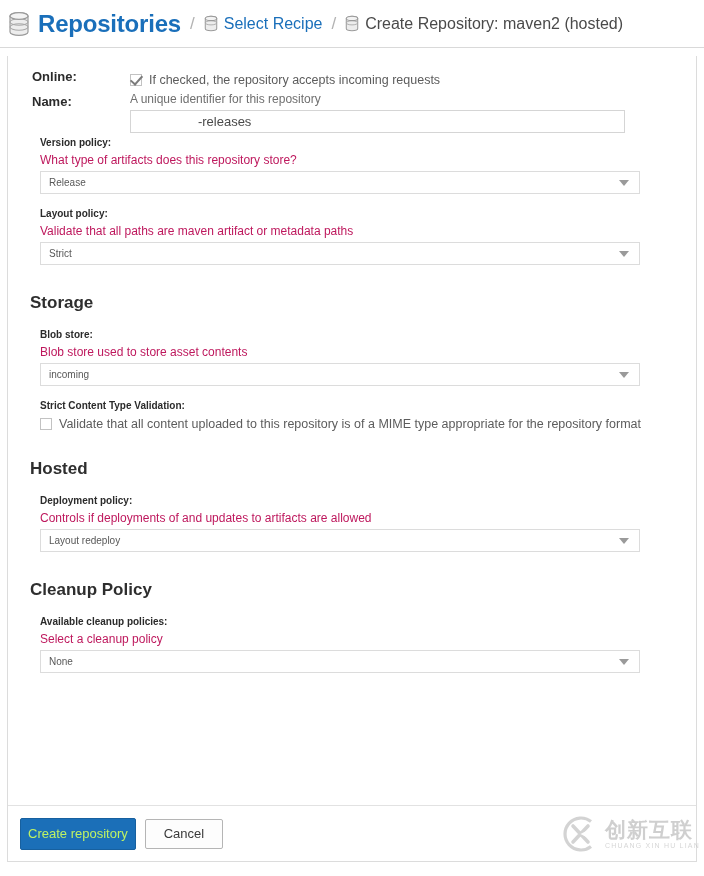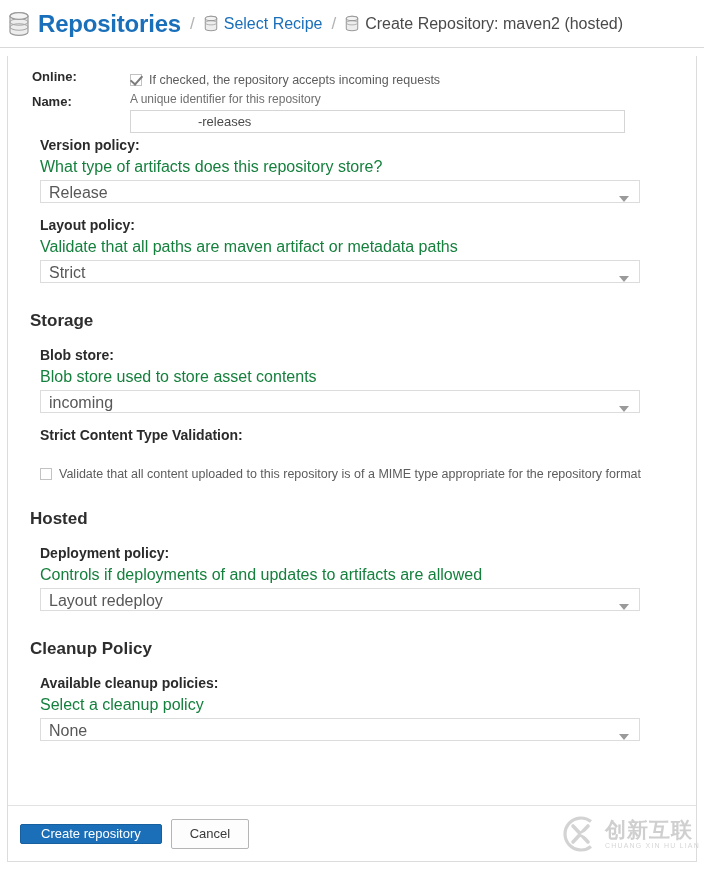--- a/index.html
+++ b/index.html
@@ -144,80 +144,80 @@
 
   
   .section-title {
     font-size: 17px;
     font-weight: bold;
     color: #2e2e2e;
     margin: 28px 0 16px 10px;
   }
   .group { margin-left: 20px; }
   .group-label {
-    font-size: 14px;
+    font-size: 10px;
     font-weight: bold;
     color: #2b2b2b;
     margin-bottom: 5px;
   }
   .group-hint {
-    font-size: 16px;
-    color: #15803d;
+    font-size: 12px;
+    color: #be185d;
     margin-bottom: 4px;
   }
   .select {
     width: 600px;
     height: 23px;
     box-sizing: border-box;
     border: 1px solid #dcdcdc;
     background: #ffffff;
     display: flex;
-    align-items: flex-end;
+    align-items: center;
     justify-content: space-between;
     padding: 0 8px 0 8px;
-    font-size: 16px;
+    font-size: 10px;
     color: #585858;
     margin-bottom: 14px;
   }
   .select .caret {
     width: 0; height: 0;
     border-left: 5px solid transparent;
     border-right: 5px solid transparent;
     border-top: 6px solid #9a9a9a;
     margin-right: 2px;
   }
 
   .checkrow-wide {
     display: flex;
     align-items: center;
-    margin-top: 24px;
+    margin-top: 6px;
     margin-bottom: 2px;
   }
 
   
   .footer {
     position: absolute;
     left: 0; right: 0;
     bottom: 0;
     height: 56px;
     border-top: 1px solid #e2e2e2;
     display: flex;
     align-items: center;
     padding-left: 12px;
     box-sizing: border-box;
     background: #ffffff;
   }
   .btn-primary {
     background: #1b6fb8;
     border: 1px solid #17609f;
-    color: #ffffff;
+    color: #bef264;
     font-family: "Liberation Sans", sans-serif;
     font-size: 13px;
-    height: 20px;
-    padding: 0 20px;
+    height: 32px;
+    padding: 0 7px;
     border-radius: 2px;
     cursor: pointer;
   }
   .btn-default {
     background: #fdfdfd;
     border: 1px solid #b5b5b5;
     color: #3a3a3a;
     font-family: "Liberation Sans", sans-serif;
     font-size: 13px;
     height: 30px;

